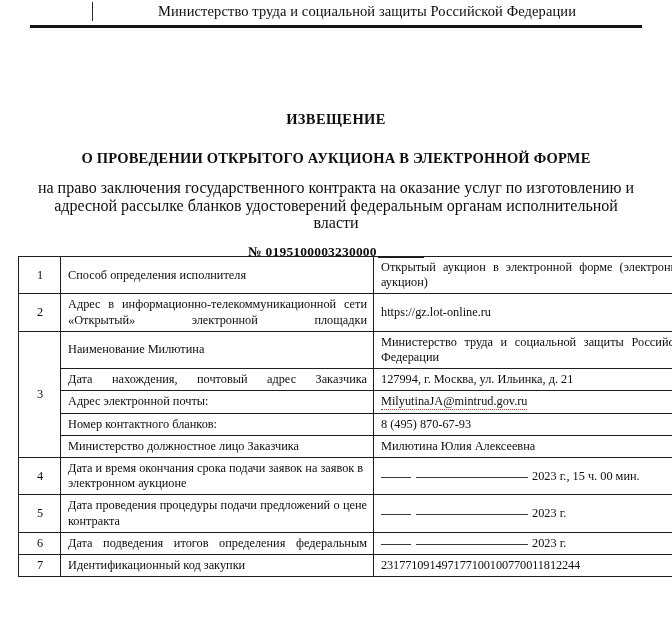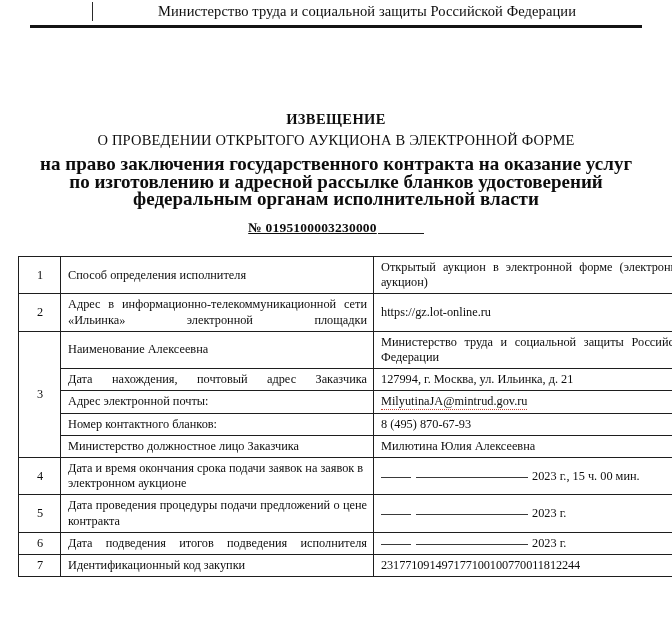--- a/index.html
+++ b/index.html
@@ -57,39 +57,38 @@
     text-align: center;
   }
   .title-main {
     font-size: 14.5px;
     font-weight: bold;
     letter-spacing: 0.4px;
     line-height: 19px;
   }
   .title-sub {
     font-size: 14.5px;
-    font-weight: normal;
+    font-weight: bold;
     letter-spacing: 0.2px;
     line-height: 19px;
-    margin-top: 2px;
+    margin-top: 20px;
   }
   .title-desc {
-    font-size: 19px;
-    font-weight: bold;
+    font-size: 16px;
+    font-weight: normal;
     line-height: 17.5px;
-    margin-top: 5px;
+    margin-top: 11px;
     padding: 0 10px;
     text-align: center;
   }
   .title-number {
     font-size: 13.5px;
     font-weight: bold;
     margin-top: 12px;
     letter-spacing: 0.2px;
-    text-decoration: underline;
   }
   .title-number .blank-line {
     display: inline-block;
     width: 46px;
     border-bottom: 1.6px solid #1a1a1a;
     vertical-align: -2px;
     margin-left: 1px;
   }
 
   
@@ -189,27 +188,27 @@
   <tbody>
 
     <tr>
       <td class="col-num">1</td>
       <td class="col-label nojust">Способ определения исполнителя</td>
       <td class="col-value">Открытый аукцион в электронной форме (электронный аукцион)</td>
     </tr>
 
     <tr>
       <td class="col-num">2</td>
-      <td class="col-label">Адрес в информационно-телекоммуникационной сети «Ильинка» электронной площадки</td>
+      <td class="col-label">Адрес в информационно-телекоммуникационной сети «Открытый» электронной площадки</td>
       <td class="col-value nojust">https://gz.lot-online.ru</td>
     </tr>
 
     <tr>
       <td class="col-num" rowspan="5">3</td>
-      <td class="col-label nojust">Наименование Алексеевна</td>
+      <td class="col-label nojust">Наименование Милютина</td>
       <td class="col-value">Министерство труда и социальной защиты Российской Федерации</td>
     </tr>
     <tr>
       <td class="col-label">Дата нахождения, почтовый адрес Заказчика</td>
       <td class="col-value nojust">127994, г. Москва, ул. Ильинка, д. 21</td>
     </tr>
     <tr>
       <td class="col-label nojust">Адрес электронной почты:</td>
       <td class="col-value nojust"><span class="email-misspell">MilyutinaJA@mintrud.gov.ru</span></td>
     </tr>
@@ -233,21 +232,21 @@
     <tr>
       <td class="col-num">5</td>
       <td class="col-label">Дата проведения процедуры подачи предложений о цене контракта</td>
       <td class="col-value nojust">
         <span class="date-blank-row"><span class="blank-short"></span><span class="blank-long"></span><span>2023 г.</span></span>
       </td>
     </tr>
 
     <tr>
       <td class="col-num">6</td>
-      <td class="col-label">Дата подведения итогов подведения исполнителя</td>
+      <td class="col-label">Дата подведения итогов определения федеральным</td>
       <td class="col-value nojust">
         <span class="date-blank-row"><span class="blank-short"></span><span class="blank-long"></span><span>2023 г.</span></span>
       </td>
     </tr>
 
     <tr>
       <td class="col-num">7</td>
       <td class="col-label nojust">Идентификационный код закупки</td>
       <td class="col-value nojust idcode">231771091497177100100770011812244</td>
     </tr>

